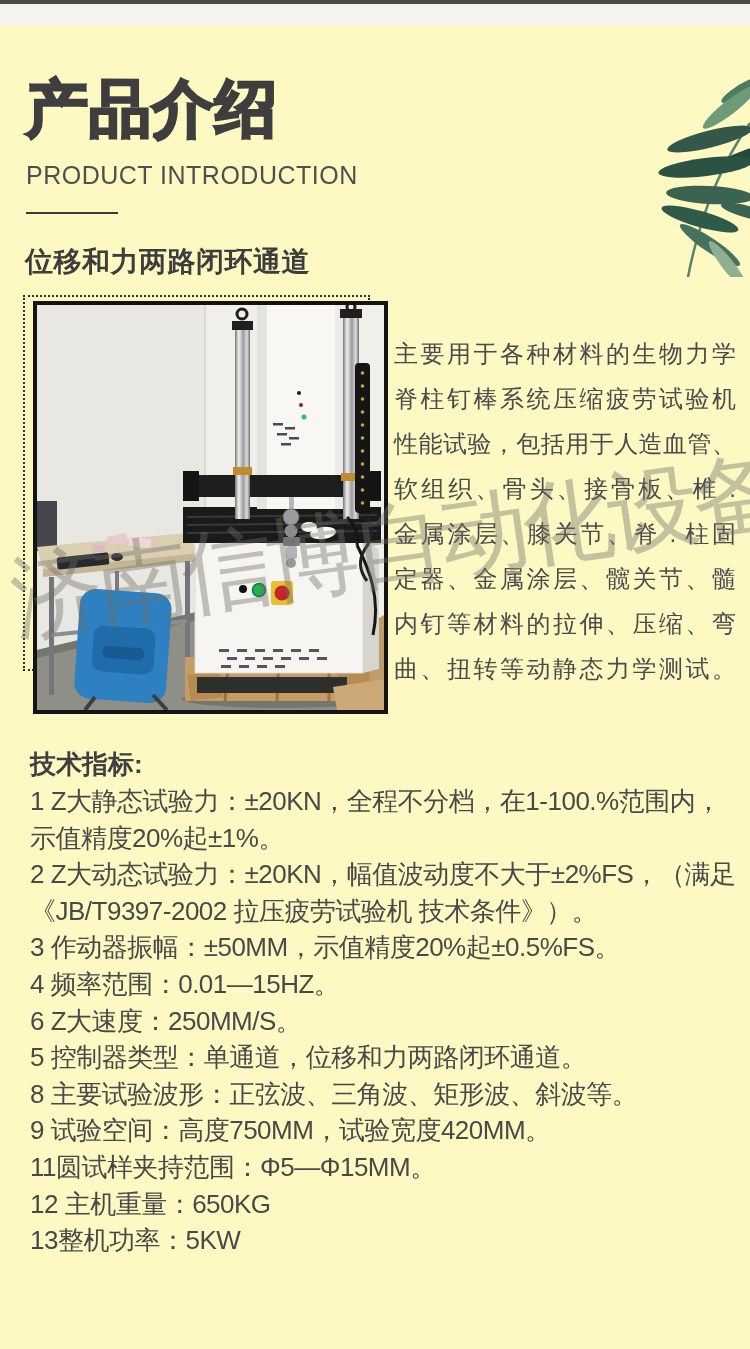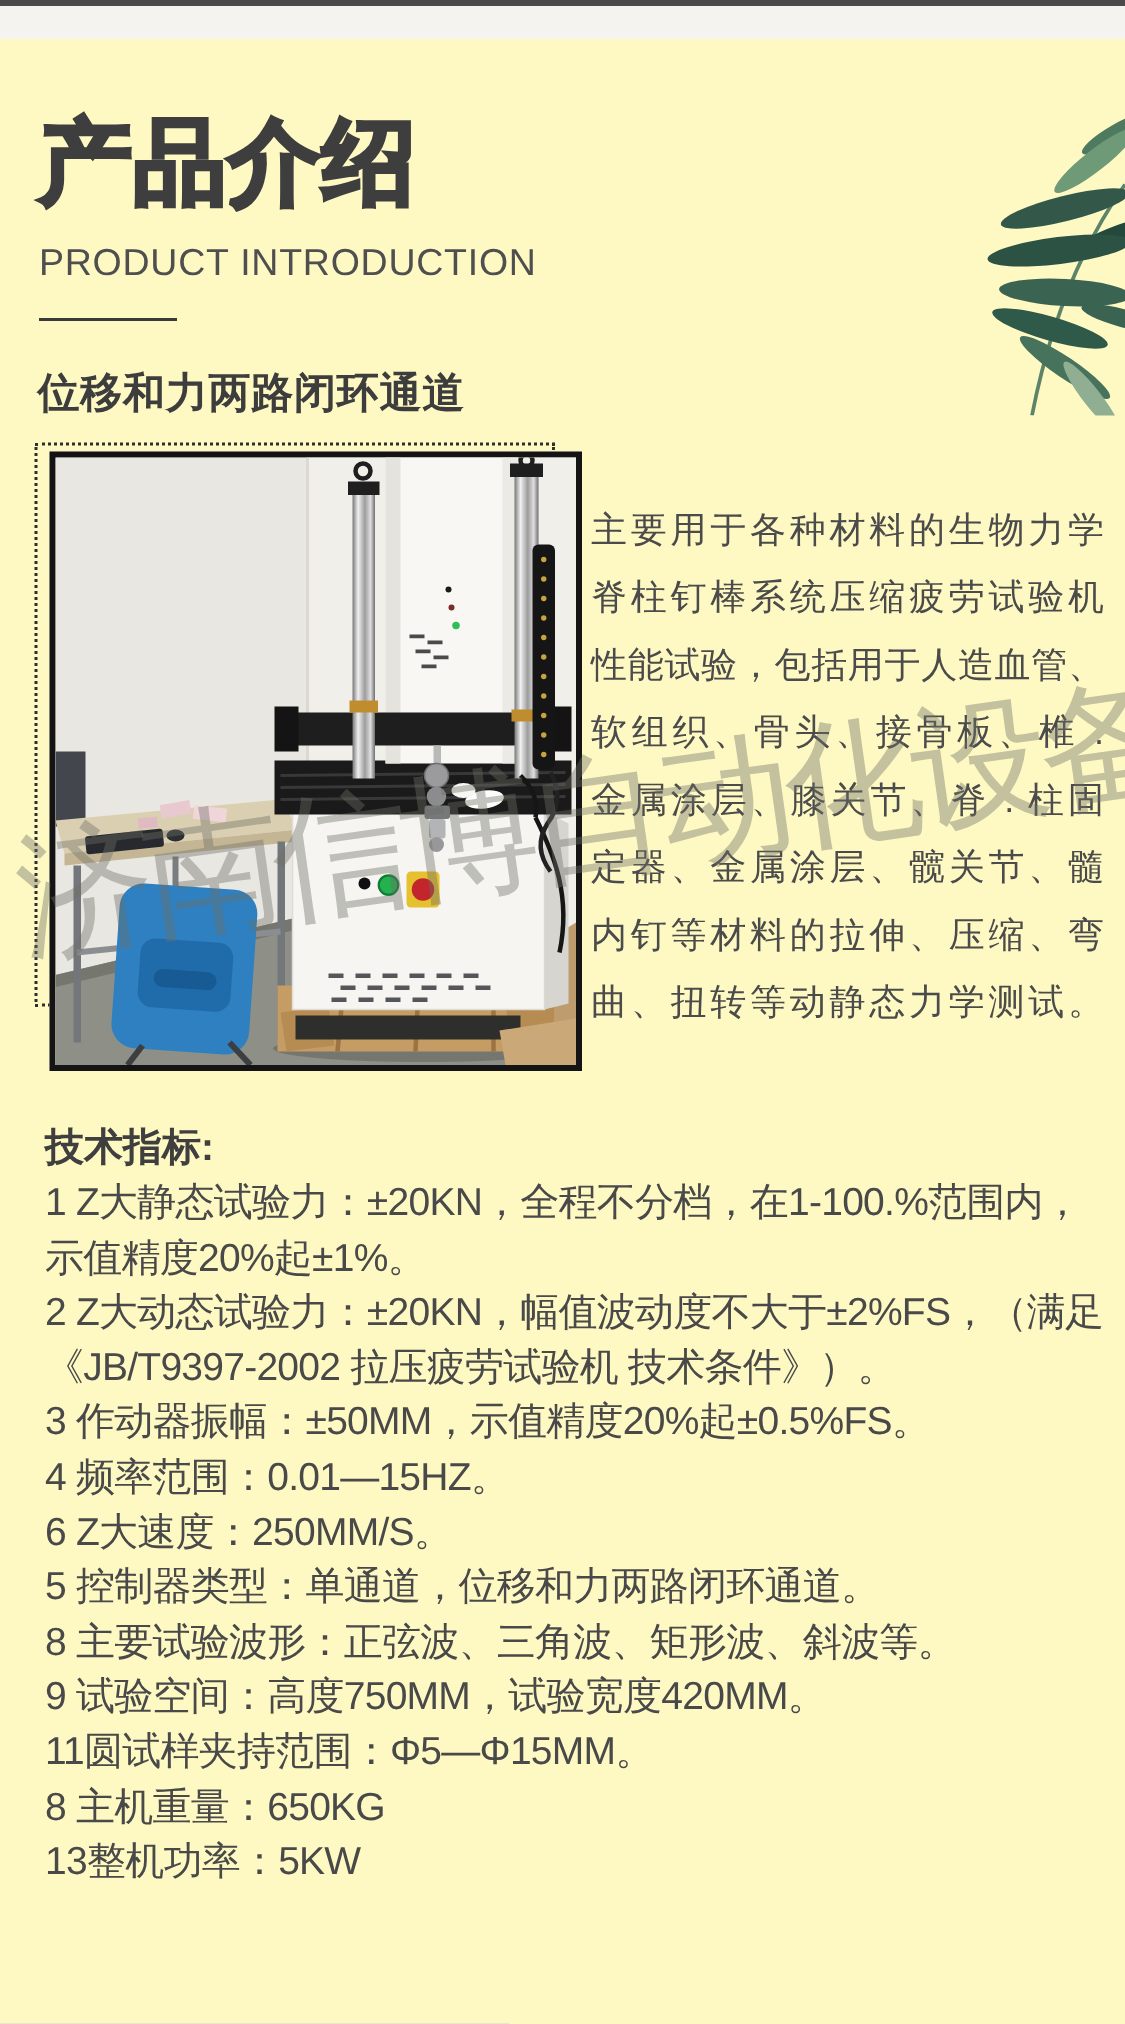--- a/index.html
+++ b/index.html
@@ -248,17 +248,17 @@
     <div class="specs-heading">技术指标:</div>
     <p class="spec-item">1 Z大静态试验力：±20KN，全程不分档，在1-100.%范围内，示值精度20%起±1%。</p>
     <p class="spec-item">2 Z大动态试验力：±20KN，幅值波动度不大于±2%FS，（满足《JB/T9397-2002 拉压疲劳试验机 技术条件》）。</p>
     <p class="spec-item">3 作动器振幅：±50MM，示值精度20%起±0.5%FS。</p>
     <p class="spec-item">4 频率范围：0.01—15HZ。</p>
     <p class="spec-item">6 Z大速度：250MM/S。</p>
     <p class="spec-item">5 控制器类型：单通道，位移和力两路闭环通道。</p>
     <p class="spec-item">8 主要试验波形：正弦波、三角波、矩形波、斜波等。</p>
     <p class="spec-item">9 试验空间：高度750MM，试验宽度420MM。</p>
     <p class="spec-item">11圆试样夹持范围：Φ5—Φ15MM。</p>
-    <p class="spec-item">8 主机重量：650KG</p>
+    <p class="spec-item">12 主机重量：650KG</p>
     <p class="spec-item">13整机功率：5KW</p>
   </div>
 
 </div>
 
 </body></html>

